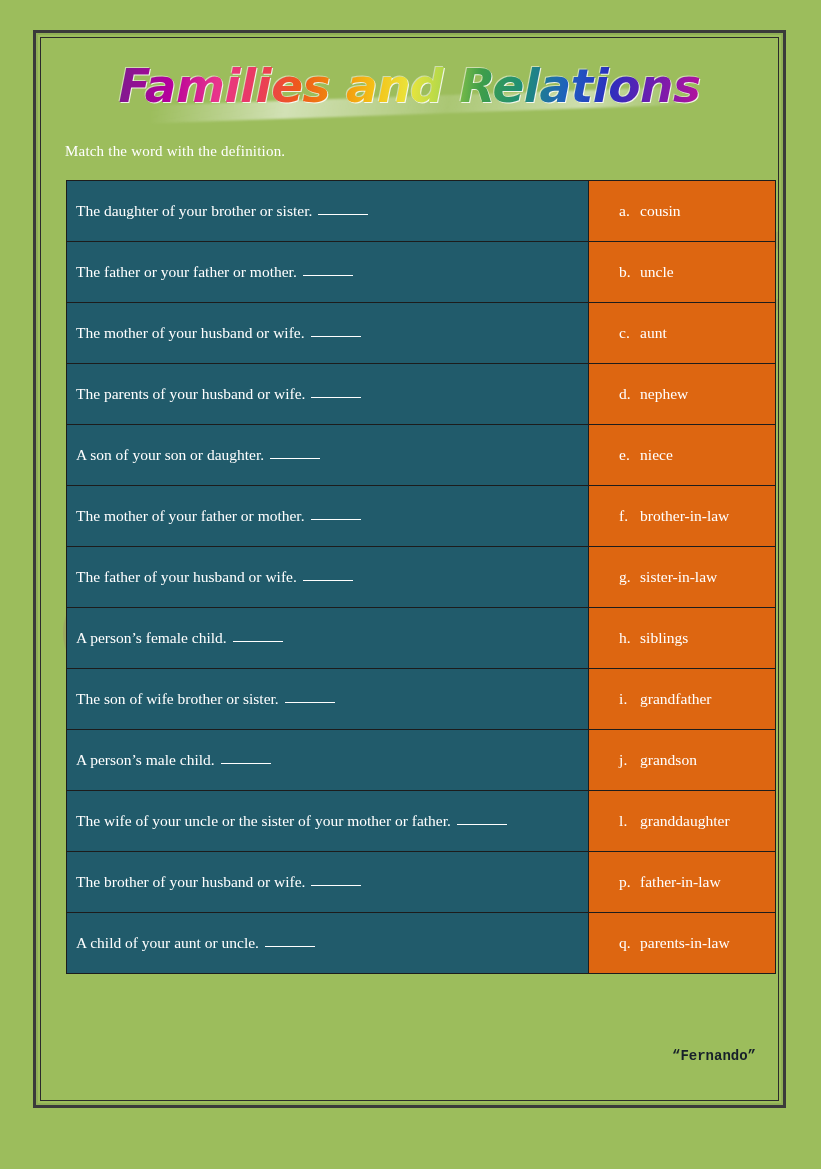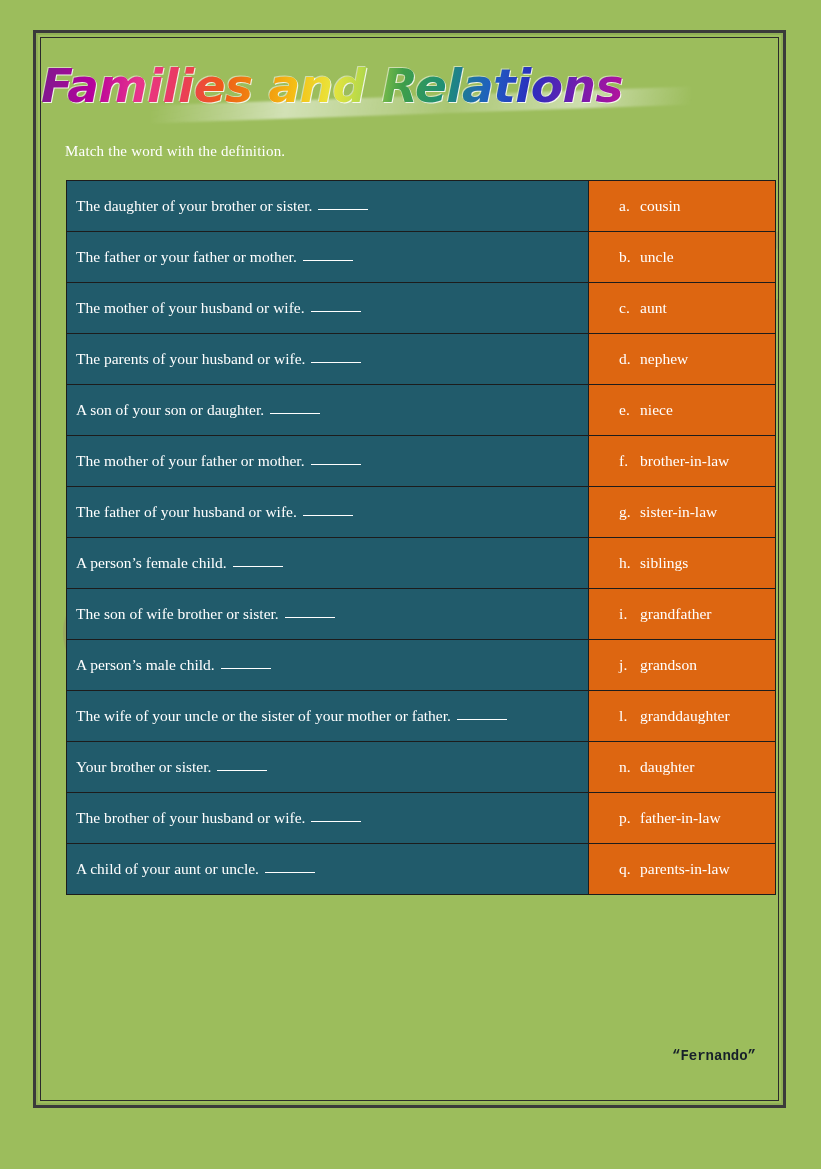--- a/index.html
+++ b/index.html
@@ -56,20 +56,21 @@
     letter-spacing: -4px;
     z-index: 5;
   }
 
   
   #title-wrap {
     position: absolute;
     left: 0;
     top: 24px;
     width: 100%;
+    text-align: center;
     z-index: 8;
   }
   #title-swoosh {
     position: absolute;
     left: 110px;
     top: 34px;
     width: 540px;
     height: 18px;
     background: linear-gradient(100deg, rgba(255,255,255,0) 0%, rgba(255,255,255,0.55) 25%, rgba(255,255,255,0.15) 55%, rgba(255,255,255,0.5) 80%, rgba(255,255,255,0) 100%);
     transform: rotate(-2deg);
@@ -125,21 +126,21 @@
   #match-table {
     position: absolute;
     left: 25px;
     top: 142px;
     width: 710px;
     border-collapse: collapse;
     z-index: 8;
   }
   #match-table td {
     border: 1px solid #1c1c1c;
-    height: 51px;
+    height: 61px;
     vertical-align: middle;
     font-family: "Liberation Serif", serif;
     font-size: 15.5px;
     color: #ffffff;
   }
   td.def-cell {
     width: 523px;
     background: #215b6b;
     padding: 0 0 0 9px;
   }
@@ -231,24 +232,20 @@
             </tr>
             <tr>
               <td class="def-cell"><span>A person’s male child.</span><span class="blank"></span></td>
               <td class="ans-cell"><span class="ans-letter">j.</span><span class="ans-word">grandson</span></td>
             </tr>
             <tr>
               <td class="def-cell"><span>The wife of your uncle or the sister of your mother or father.</span><span class="blank"></span></td>
               <td class="ans-cell"><span class="ans-letter">l.</span><span class="ans-word">granddaughter</span></td>
             </tr>
             <tr>
-              <td class="def-cell"><span>Your brother or sister.</span><span class="blank"></span></td>
-              <td class="ans-cell"><span class="ans-letter">n.</span><span class="ans-word">daughter</span></td>
-            </tr>
-            <tr>
               <td class="def-cell"><span>The brother of your husband or wife.</span><span class="blank"></span></td>
               <td class="ans-cell"><span class="ans-letter">p.</span><span class="ans-word">father-in-law</span></td>
             </tr>
             <tr>
               <td class="def-cell"><span>A child of your aunt or uncle.</span><span class="blank"></span></td>
               <td class="ans-cell"><span class="ans-letter">q.</span><span class="ans-word">parents-in-law</span></td>
             </tr>
           </tbody>
       </table>
 

